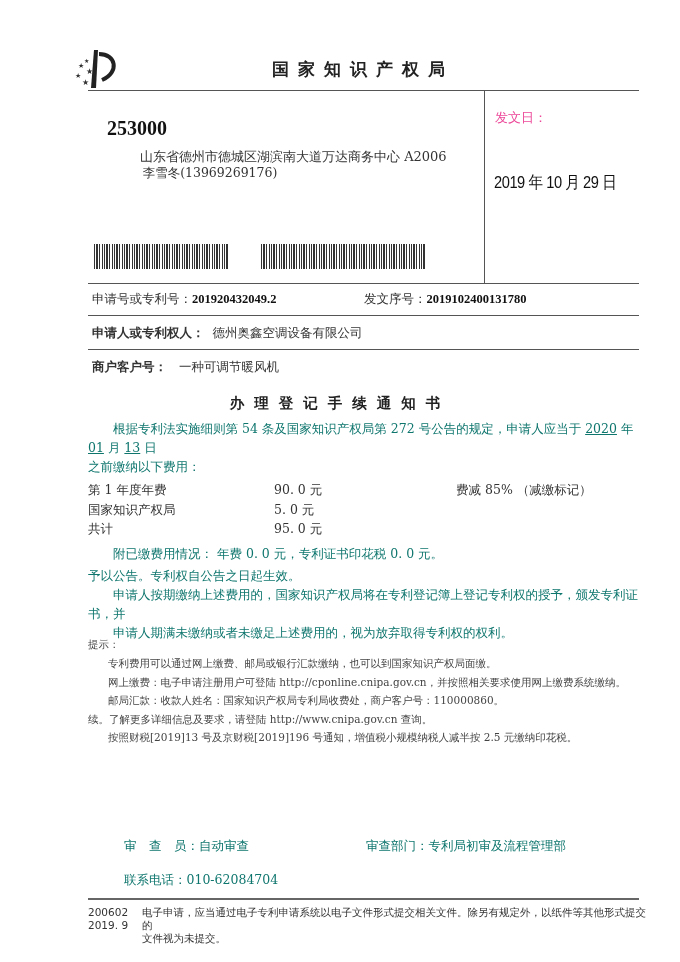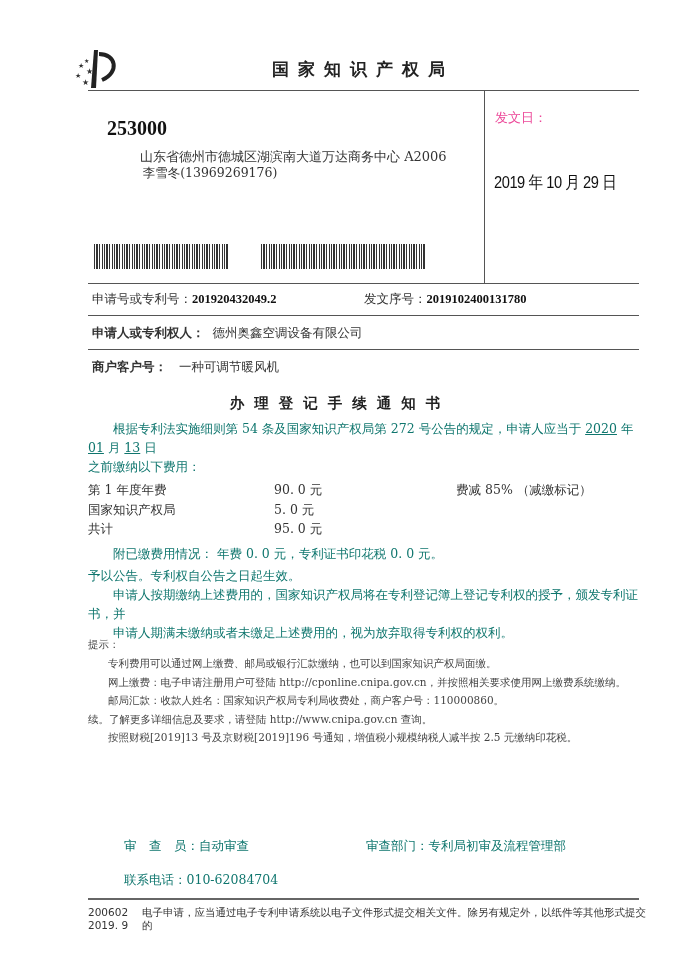--- a/index.html
+++ b/index.html
@@ -131,13 +131,14 @@
 <div class="abs para" style="left:124px;top:870px;">
   <span>联系电话：</span><span>010-62084704</span>
 </div>
 
 <div class="hline" style="left:88px;top:898px;width:551px;height:2px;background:#666;"></div>
 
 <div class="abs foot" style="left:88px;top:906px;">200602</div>
 <div class="abs foot" style="left:88px;top:919px;">2019. 9</div>
 <div class="abs foot" style="left:142px;top:906px;width:510px;">
   <div>电子申请，应当通过电子专利申请系统以电子文件形式提交相关文件。除另有规定外，以纸件等其他形式提交的</div>
+  <div>文件视为未提交。</div>
 </div>
 
 </body></html>

